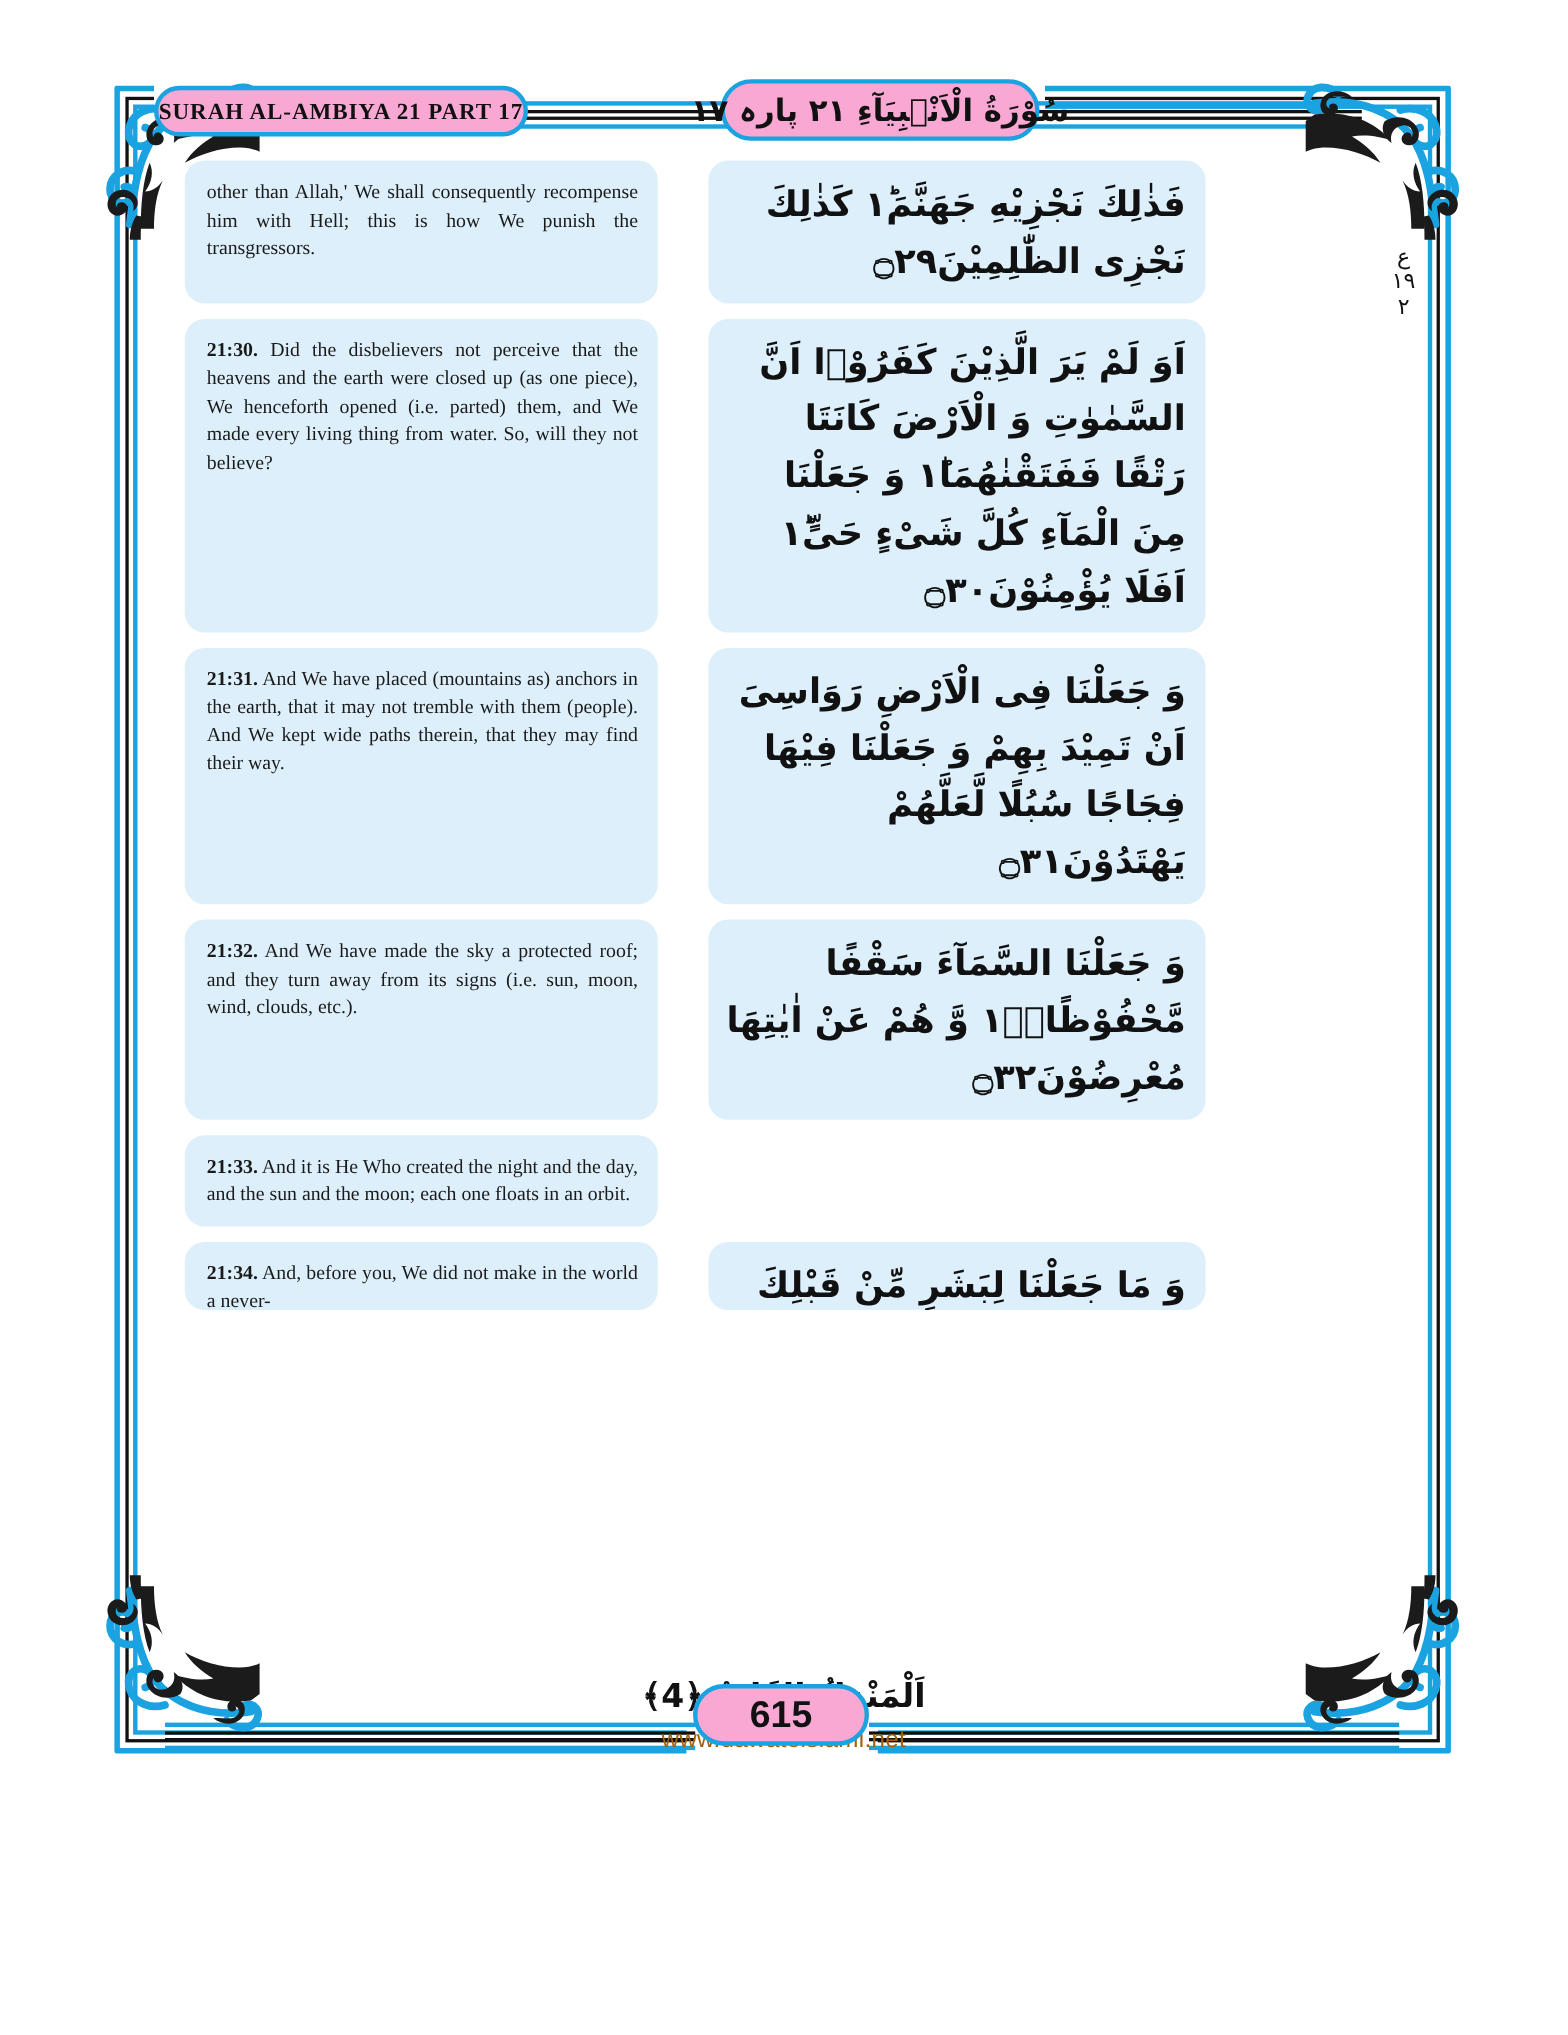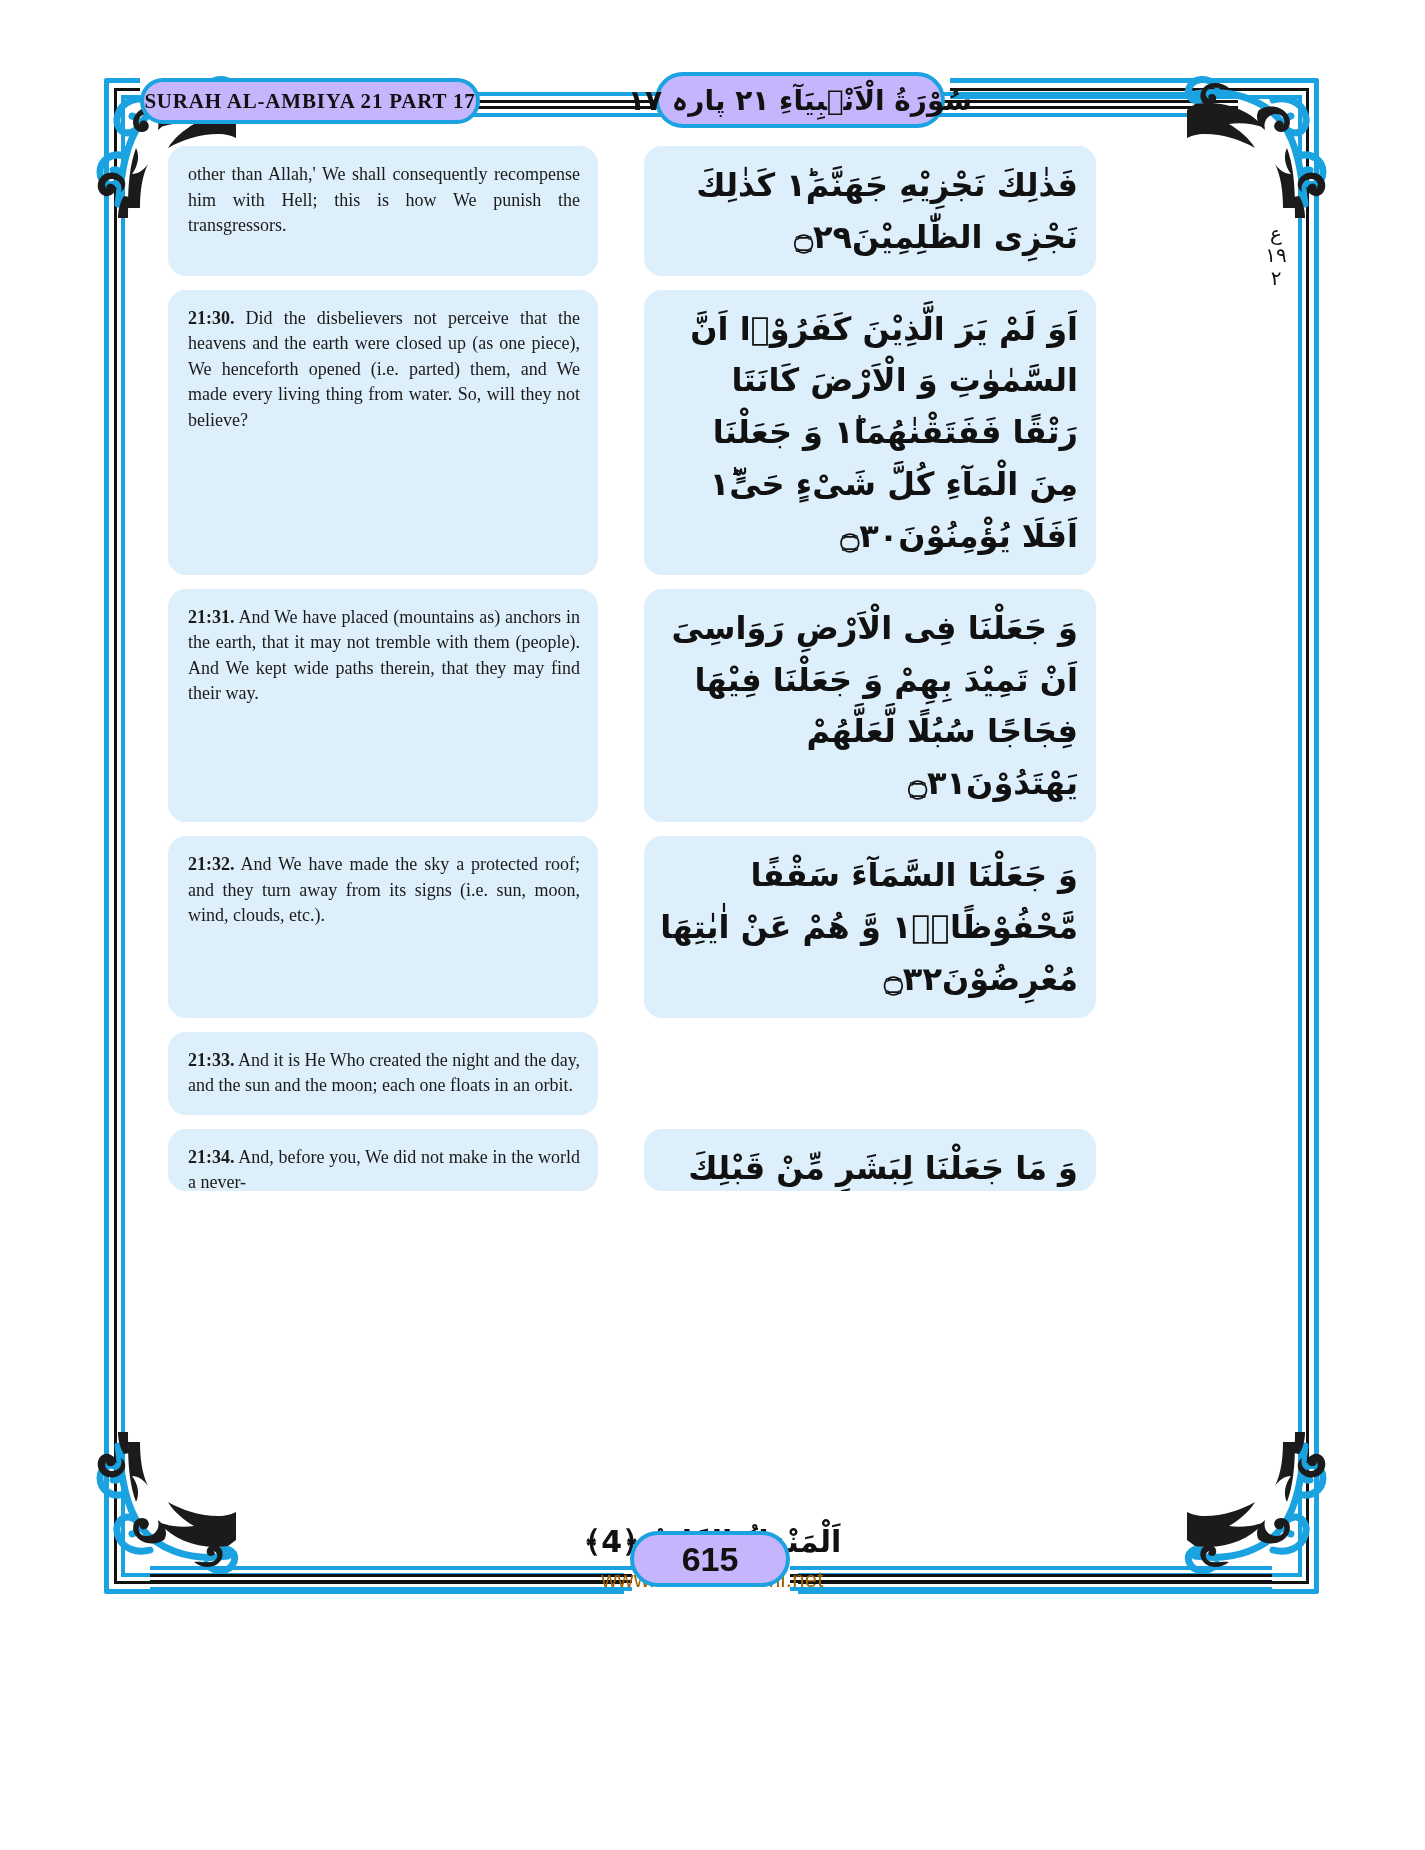--- a/index.html
+++ b/index.html
@@ -68,21 +68,21 @@
     width: 170px;
     height: 170px;
     pointer-events: none;
   }
   #corner-tl { left: 78px;  top: 52px; }
   #corner-tr { left: 1175px; top: 52px;  transform: scaleX(-1); }
   #corner-bl { left: 78px;  top: 1428px; transform: scaleY(-1); }
   #corner-br { left: 1175px; top: 1428px; transform: scale(-1,-1); }
   .badge {
     position: absolute;
-    background: #c4b5fd;
+    background: #f9a8d4;
     border: 4px solid #1aa3e0;
     border-radius: 40px;
     display: flex;
     align-items: center;
     justify-content: center;
     box-sizing: border-box;
     z-index: 6;
   }
   #badge-surah {
     left: 140px; top: 78px;

